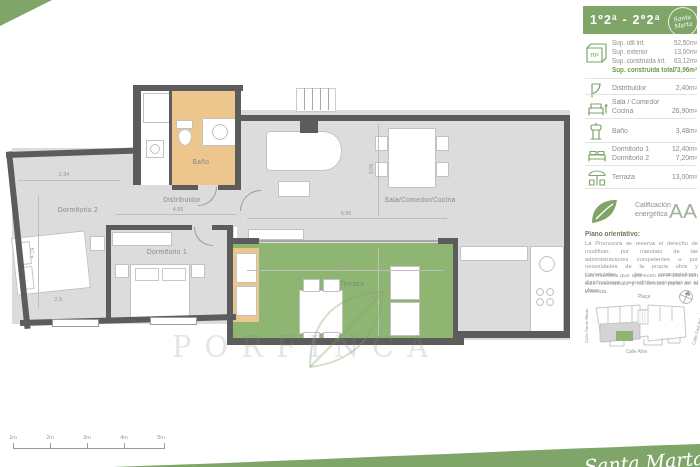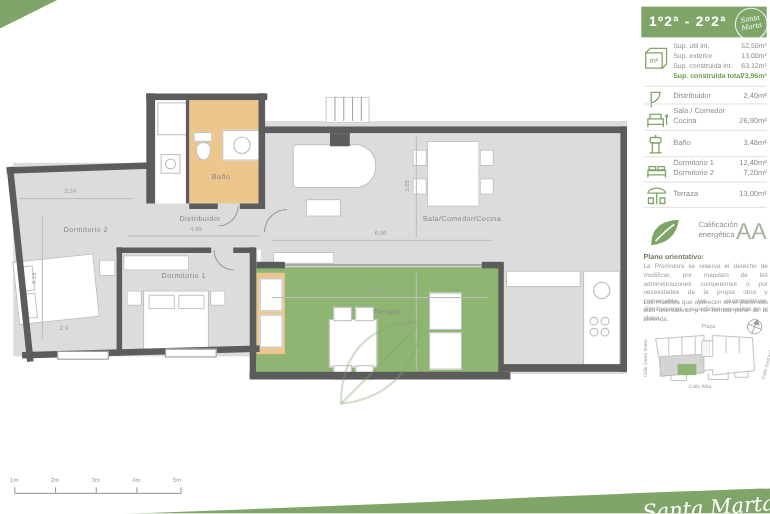--- a/index.html
+++ b/index.html
@@ -150,20 +150,21 @@
   <div class="dimlabel" style="left:178px;top:206px;">4.99</div>
   <div class="dim" style="left:247px;top:218px;width:200px;height:1px;"></div>
   <div class="dimlabel" style="left:346px;top:210px;">6.96</div>
   <div class="dim" style="left:378px;top:124px;width:1px;height:92px;"></div>
   <div class="dimlabel v" style="left:371px;top:166px;">3.05</div>
   <div class="dim" style="left:247px;top:270px;width:196px;height:1px;"></div>
   <div class="dimlabel" style="left:342px;top:262px;">4.70</div>
   <div class="dim" style="left:378px;top:248px;width:1px;height:88px;"></div>
   <div class="dimlabel v" style="left:371px;top:290px;">2.73</div>
 
+  <div id="watermark">PORFINCA</div>
   <svg class="abs" style="left:295px;top:282px;z-index:29;" width="100" height="100" viewBox="0 0 100 100">
     <path d="M15 85 C15 35 45 12 88 10 C85 50 60 80 15 85 Z" fill="none" stroke="rgba(127,165,105,.35)" stroke-width="2"></path>
     <path d="M15 85 C40 60 65 35 88 10" fill="none" stroke="rgba(127,165,105,.35)" stroke-width="2"></path>
   </svg>
 
   <div class="abs" style="left:583px;top:6px;width:114px;height:28px;background:#7fa569;z-index:41;"></div>
   <div class="abs" style="left:590px;top:13px;font-size:12.5px;font-weight:bold;color:#fff;letter-spacing:1.2px;z-index:42;">1º2ª - 2º2ª</div>
   <div class="abs" style="left:668px;top:7px;width:28px;height:28px;border:1px solid rgba(255,255,255,.85);border-radius:50%;z-index:43;text-align:center;transform:rotate(-10deg);">
     <div style="font-family:'DejaVu Serif',serif;font-style:italic;font-size:6px;color:#fff;line-height:1.1;margin-top:7px;">
       <div>Santa</div>

